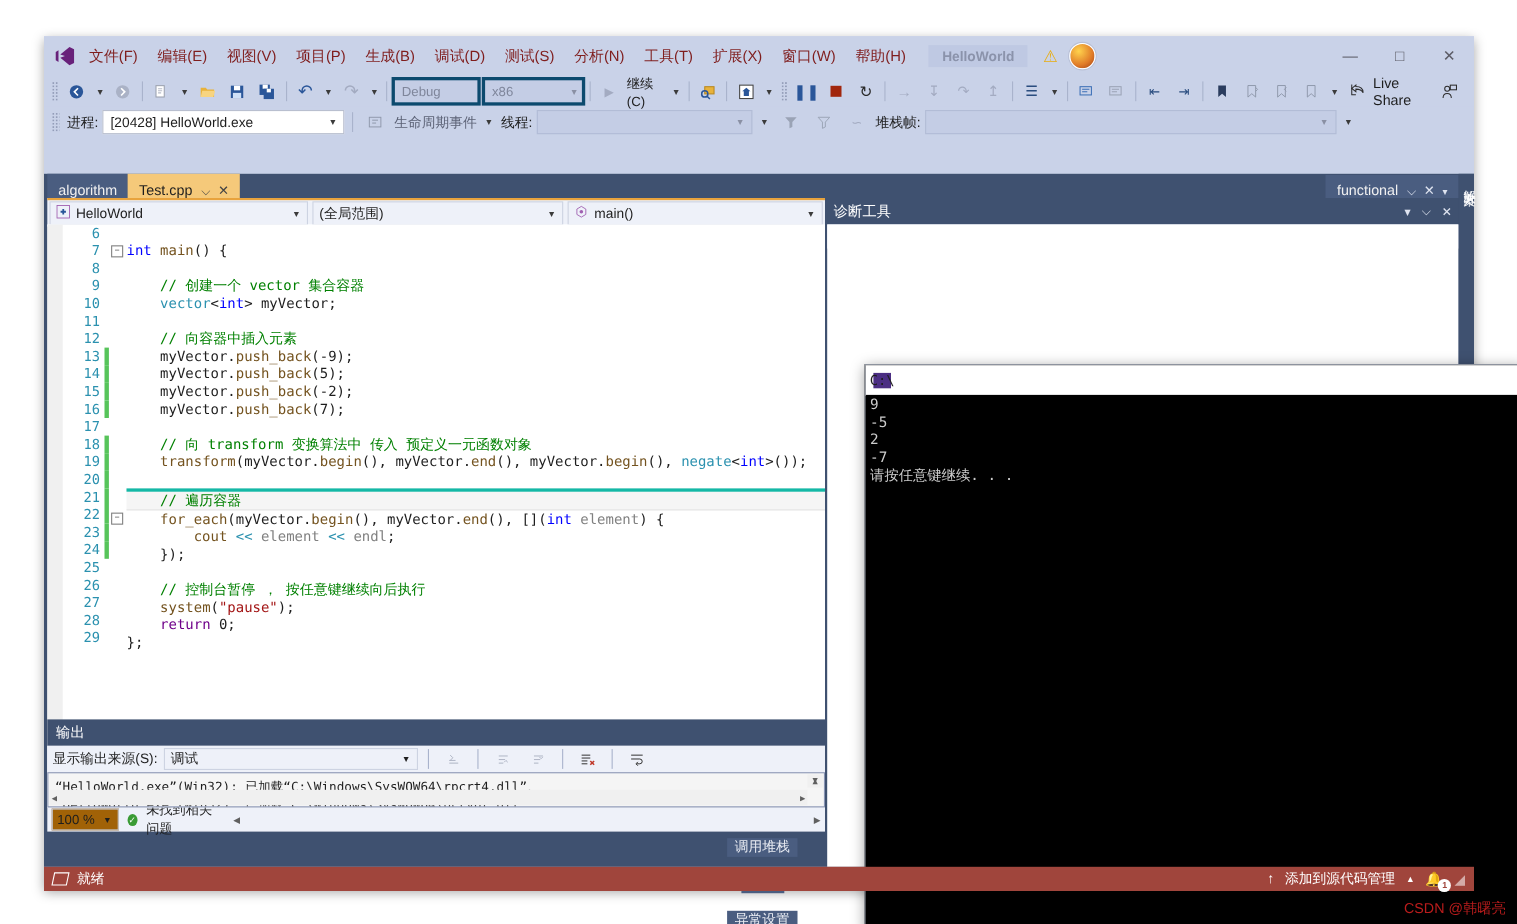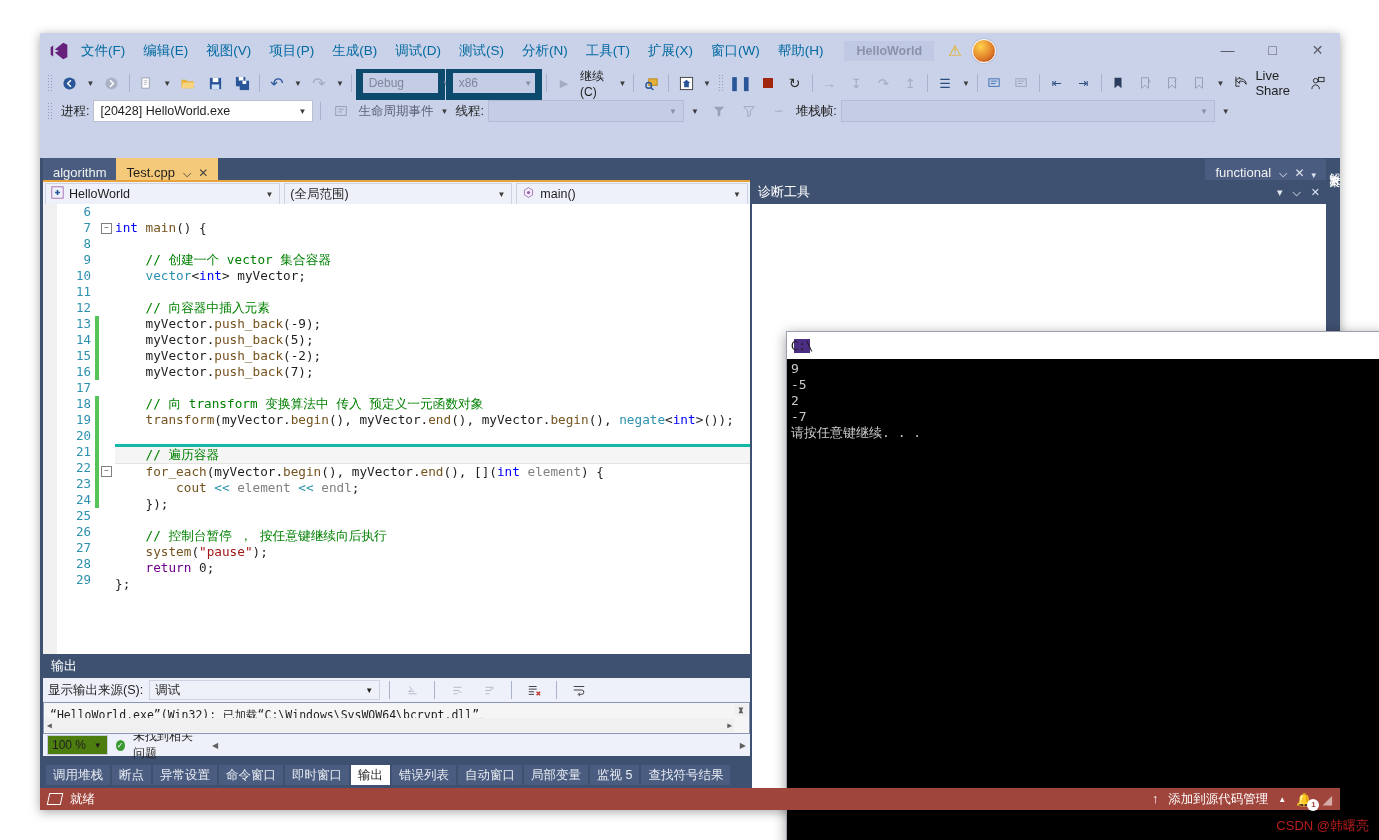--- a/index.html
+++ b/index.html
@@ -3,38 +3,38 @@
 <meta charset="utf-8">
 <style>
   html,body{margin:0;padding:0;background:#fff;}
   body{width:1379px;height:840px;font-family:"Liberation Sans","DejaVu Sans",sans-serif;font-size:12px;overflow:hidden;position:relative;}
 
   #app{position:absolute;left:40px;top:33px;width:1300px;height:777px;background:#c9d2e8;box-shadow:0 2px 10px rgba(0,0,0,.35);}
 
   
   .menubar{height:36px;background:#c9d2e8;display:flex;align-items:center;padding:0 6px;position:relative;}
   .vslogo{width:26px;height:26px;display:flex;align-items:center;justify-content:center;color:#68217a;}
-  .menu-item{padding:4px 9px;font-size:13.5px;color:#0369a1;line-height:18px;white-space:nowrap;}
+  .menu-item{padding:4px 9px;font-size:13.5px;color:#7f1d1d;line-height:18px;white-space:nowrap;}
   .searchbox{margin-left:10px;width:205px;height:20px;background:#fff;border:1px solid #b9b9b9;display:flex;align-items:center;padding:0 4px;}
   .searchbox .ph{font-size:12.5px;color:#55565a;flex:1;}
   .searchbox .mag{color:#333;font-size:12px;}
   .proj-pill{margin-left:12px;background:#bfc9e3;color:#8b93ab;font-weight:bold;font-size:12.5px;padding:3px 12px;}
   .warn-ic{margin-left:14px;font-size:15px;color:#e8ad12;}
   .acct{margin-left:10px;width:22px;height:22px;border-radius:50%;background:radial-gradient(circle at 35% 30%,#ffd34d,#e07b28 60%,#9c3c14);border:1px solid #fff;box-shadow:0 0 0 1px #b8c0d6;}
   .wctrls{position:absolute;right:0;top:0;display:flex;}
   .wbtn{width:45px;height:34px;display:flex;align-items:center;justify-content:center;color:#5c5c66;font-size:14px;}
 
   
   .tb{height:28px;background:#c9d2e8;display:flex;align-items:center;padding:0 4px;gap:1px;}
   .grip{width:7px;height:18px;background-image:radial-gradient(#8d97b3 38%,transparent 40%);background-size:3px 3px;opacity:.9;margin:0 3px;}
   .tbtn{min-width:22px;height:22px;display:flex;align-items:center;justify-content:center;color:#2a4d7f;font-size:13px;padding:0 2px;}
   .tbtn.dis{color:#a3abc1;}
   .caret{font-size:8px;color:#3b3b3b;padding:0 3px;}
   .sep{width:1px;height:18px;background:#a9b3cc;margin:0 3px;}
-  .combo{height:20px;background:#c4cde5;border:7px solid #0c4a6e;display:flex;align-items:center;padding:0 3px 0 6px;font-size:12px;color:#7f869b;gap:32px;}
+  .combo{height:20px;background:#c4cde5;border:3px solid #0c4a6e;display:flex;align-items:center;padding:0 3px 0 6px;font-size:12px;color:#7f869b;gap:32px;}
   .combo .cv{flex:1;}
   .combo .cc{font-size:8px;color:#8a90a4;padding-left:6px;}
   .tb-right{margin-left:auto;display:flex;align-items:center;gap:6px;padding-right:6px;}
   .liveshare{display:flex;align-items:center;gap:6px;font-size:13px;color:#1e1e1e;padding:2px 6px;}
 
   
   .tb2{height:28px;background:#c9d2e8;display:flex;align-items:center;padding:0 4px;gap:4px;}
   .lbl{font-size:12.5px;color:#1e1e1e;white-space:nowrap;}
   .inputbox{height:20px;background:#fff;border:1px solid #b9bfcf;display:flex;align-items:center;padding:0 2px 0 6px;font-size:12.5px;color:#1e1e1e;}
   .inputbox .cc{margin-left:auto;font-size:8px;color:#3b3b3b;padding:0 4px;}
@@ -69,36 +69,36 @@
   .ty{color:#2b91af;}
   .fn{color:#74531f;}
   .st{color:#a31515;}
   .va{color:#808080;}
   .pp{color:#6f008a;}
   .cur-line{background:#f5f5f5;border-top:3px solid #14b8a6;border-bottom:1px solid #e4e4e4;}
   .chg{background:#57c45a;width:4px;height:16px;}
   .foldbox{width:9px;height:9px;border:1px solid #808080;color:#404040;font-size:8px;line-height:7px;text-align:center;background:#fff;}
 
   .edstatus{position:absolute;left:0;right:0;bottom:0;height:22px;background:#eef1f9;border-top:1px solid #d3d8e6;display:flex;align-items:center;gap:8px;padding:0 4px;font-size:12px;color:#1e1e1e;}
-  .zoomsel{height:18px;border:1px solid #c5cbd9;background:#4d7c0f;display:flex;align-items:center;padding:0 2px 0 4px;width:62px;}
+  .zoomsel{height:18px;border:1px solid #c5cbd9;background:#a16207;display:flex;align-items:center;padding:0 2px 0 4px;width:62px;}
   .zoomsel .cc{margin-left:auto;font-size:8px;padding:0 3px;}
   .okdot{width:11px;height:11px;border-radius:50%;background:#3a9b35;color:#fff;font-size:8px;line-height:11px;text-align:center;}
   .hscroll{margin-left:auto;display:flex;align-items:center;width:630px;color:#8d93a3;font-size:9px;justify-content:space-between;}
   .outwrap{position:absolute;left:3px;right:0;top:496px;bottom:32px;width:707px;}
   .out-title{height:24px;background:#3f5170;color:#fff;display:flex;align-items:center;padding:0 8px;font-size:13px;}
   .out-tool{height:24px;background:#eef1f9;display:flex;align-items:center;gap:6px;padding:0 5px;font-size:12.5px;color:#1e1e1e;}
   .out-tool .srcsel{height:18px;background:#eef1f9;border:1px solid #cdd3e2;display:flex;align-items:center;padding:0 2px 0 5px;width:222px;}
   .out-tool .srcsel .cc{margin-left:auto;font-size:8px;padding:0 4px;}
   .out-body{position:absolute;left:0;right:0;top:48px;bottom:22px;background:#f5f5f5;border:1px solid #8a96b5;font-family:"DejaVu Sans Mono","Liberation Mono",monospace;font-size:11.5px;color:#1e1e1e;padding:4px 6px;overflow:hidden;}
   .out-body .oln{height:16px;line-height:16px;}
   .out-vscroll{position:absolute;right:1px;top:1px;bottom:17px;width:14px;background:#f0f0f0;}
   .out-hscroll{position:absolute;left:1px;right:15px;bottom:1px;height:14px;background:#f0f0f0;display:flex;align-items:center;justify-content:space-between;color:#6d6d6d;font-size:8px;padding:0 2px;}
   .arrw{color:#606060;font-size:8px;text-align:center;}
 
-  .dockrow{position:absolute;left:3px;right:0;bottom:0;height:26px;display:flex;align-items:center;gap:2px;padding-left:3px;}
+  .dockrow{position:absolute;left:3px;right:0;bottom:0;height:26px;display:flex;align-items:center;gap:16px;padding-left:3px;flex-direction:column;}
   .dtab{height:20px;background:#4a5d80;color:#e8ebf2;font-size:12.5px;display:flex;align-items:center;padding:0 7px;}
   .dtab.active{background:#fff;color:#1e1e1e;}
 
   
   .diagpanel{position:absolute;left:712px;right:14px;top:0;bottom:0;}
   .diag-head{height:24px;background:#3f5170;color:#fff;display:flex;align-items:center;padding:0 6px;font-size:13px;}
   .diag-head .sp{margin-left:auto;display:flex;gap:10px;align-items:center;font-size:11px;color:#dfe4f0;}
   .diag-tool{height:22px;background:#d6dced;display:flex;align-items:center;gap:10px;padding:0 8px;color:#3a3a3a;font-size:12px;}
   .diag-body{position:absolute;left:0;right:0;top:46px;bottom:0;background:#fff;}
 
@@ -556,20 +556,21 @@
         <span class="sep"></span>
         <span class="tbtn">
           <svg width="14" height="14" viewBox="0 0 16 16">
               <path d="M2 4h12M2 8h9a2.5 2.5 0 1 1 0 5H8" fill="none" stroke="#2b2b2b"></path>
               <path d="M9 11l-2 2 2 2" fill="none" stroke="#2b2b2b"></path>
             </svg>
         </span>
       </div>
       <div class="out-body">
         <div id="outlines">
+            <div class="oln">“HelloWorld.exe”(Win32): 已加载“C:\Windows\SysWOW64\rpcrt4.dll”。</div>
             <div class="oln">“HelloWorld.exe”(Win32): 已加载“C:\Windows\SysWOW64\bcrypt.dll”。</div>
           </div>
         <div class="out-vscroll">
           <div class="arrw" style="padding-top:2px;">▲</div>
 
           <div class="arrw" style="position:absolute;bottom:2px;left:0;right:0;">▼</div>
         </div>
         <div class="out-hscroll">
           <span class="arrw">◀</span>
           <span class="arrw">▶</span>

